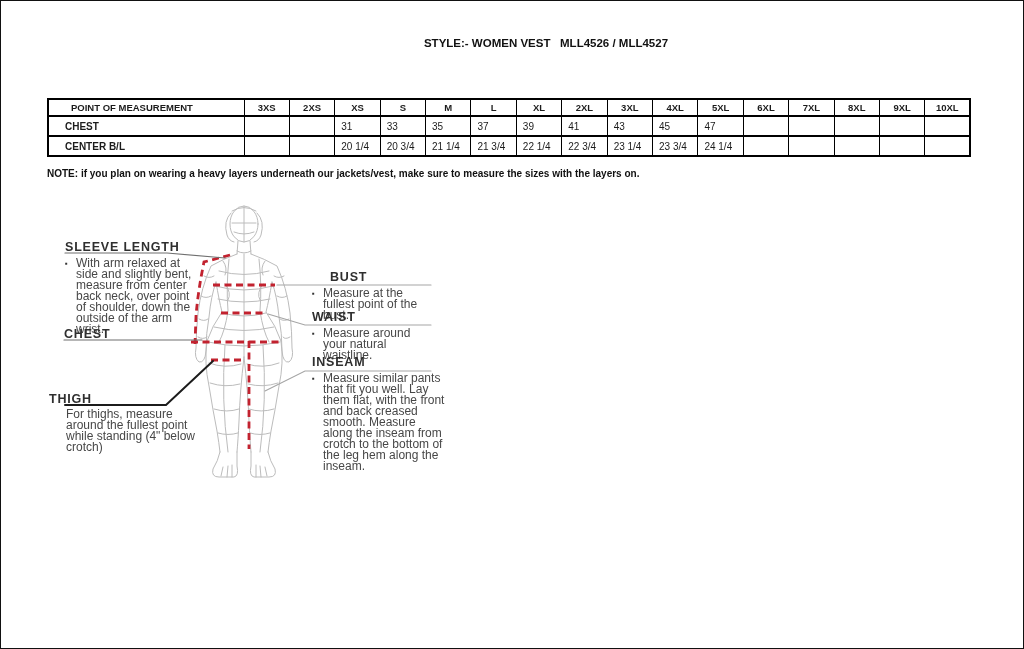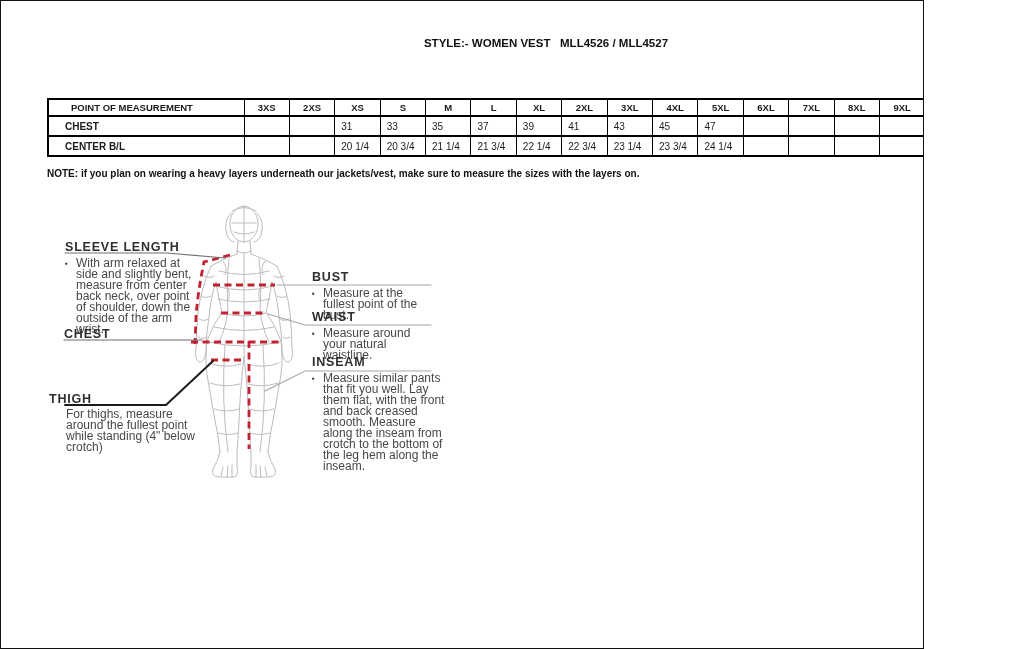--- a/index.html
+++ b/index.html
@@ -1,17 +1,17 @@
 <!DOCTYPE html>
 <html><head>
 <meta charset="utf-8">
 <style>
   html,body{margin:0;padding:0;background:#fff;}
   .page{
-    position:relative;width:924px;height:649px;background:#fff;
+    position:relative;width:1024px;height:649px;background:#fff;
     border:1px solid #111;box-sizing:border-box;overflow:hidden;
     font-family:"Liberation Sans",sans-serif;color:#1b1b1b;
   }
   .title{
     position:absolute;left:100px;top:36px;width:890px;text-align:center;
     font-size:11.5px;font-weight:bold;white-space:pre;color:#111;
   }
   table.size-table{
     position:absolute;left:46px;top:97px;width:922px;
     border-collapse:collapse;table-layout:fixed;
@@ -210,21 +210,21 @@
   </svg>
 
   <div class="dg-heading" style="left:64px;top:239px;">SLEEVE LENGTH</div>
   <div class="dg-desc bulleted" style="left:75px;top:257px;width:116px;">With arm relaxed at side and slightly bent, measure from center back neck, over point of shoulder, down the outside of the arm wrist.</div>
 
   <div class="dg-heading" style="left:63px;top:326px;">CHEST</div>
 
   <div class="dg-heading" style="left:48px;top:391px;">THIGH</div>
   <div class="dg-desc" style="left:65px;top:408px;width:134px;">For thighs, measure around the fullest point while standing (4" below crotch)</div>
 
-  <div class="dg-heading" style="left:311px;top:269px;">BUST</div>
+  <div class="dg-heading" style="left:329px;top:269px;">BUST</div>
   <div class="dg-desc bulleted" style="left:322px;top:287px;width:112px;">Measure at the fullest point of the bust.</div>
 
   <div class="dg-heading" style="left:311px;top:309px;">WAIST</div>
   <div class="dg-desc bulleted" style="left:322px;top:327px;width:112px;">Measure around your natural waistline.</div>
 
   <div class="dg-heading" style="left:311px;top:354px;">INSEAM</div>
   <div class="dg-desc bulleted" style="left:322px;top:372px;width:124px;">Measure similar pants that fit you well. Lay them flat, with the front and back creased smooth. Measure along the inseam from crotch to the bottom of the leg hem along the inseam.</div>
 
 </div>
 

